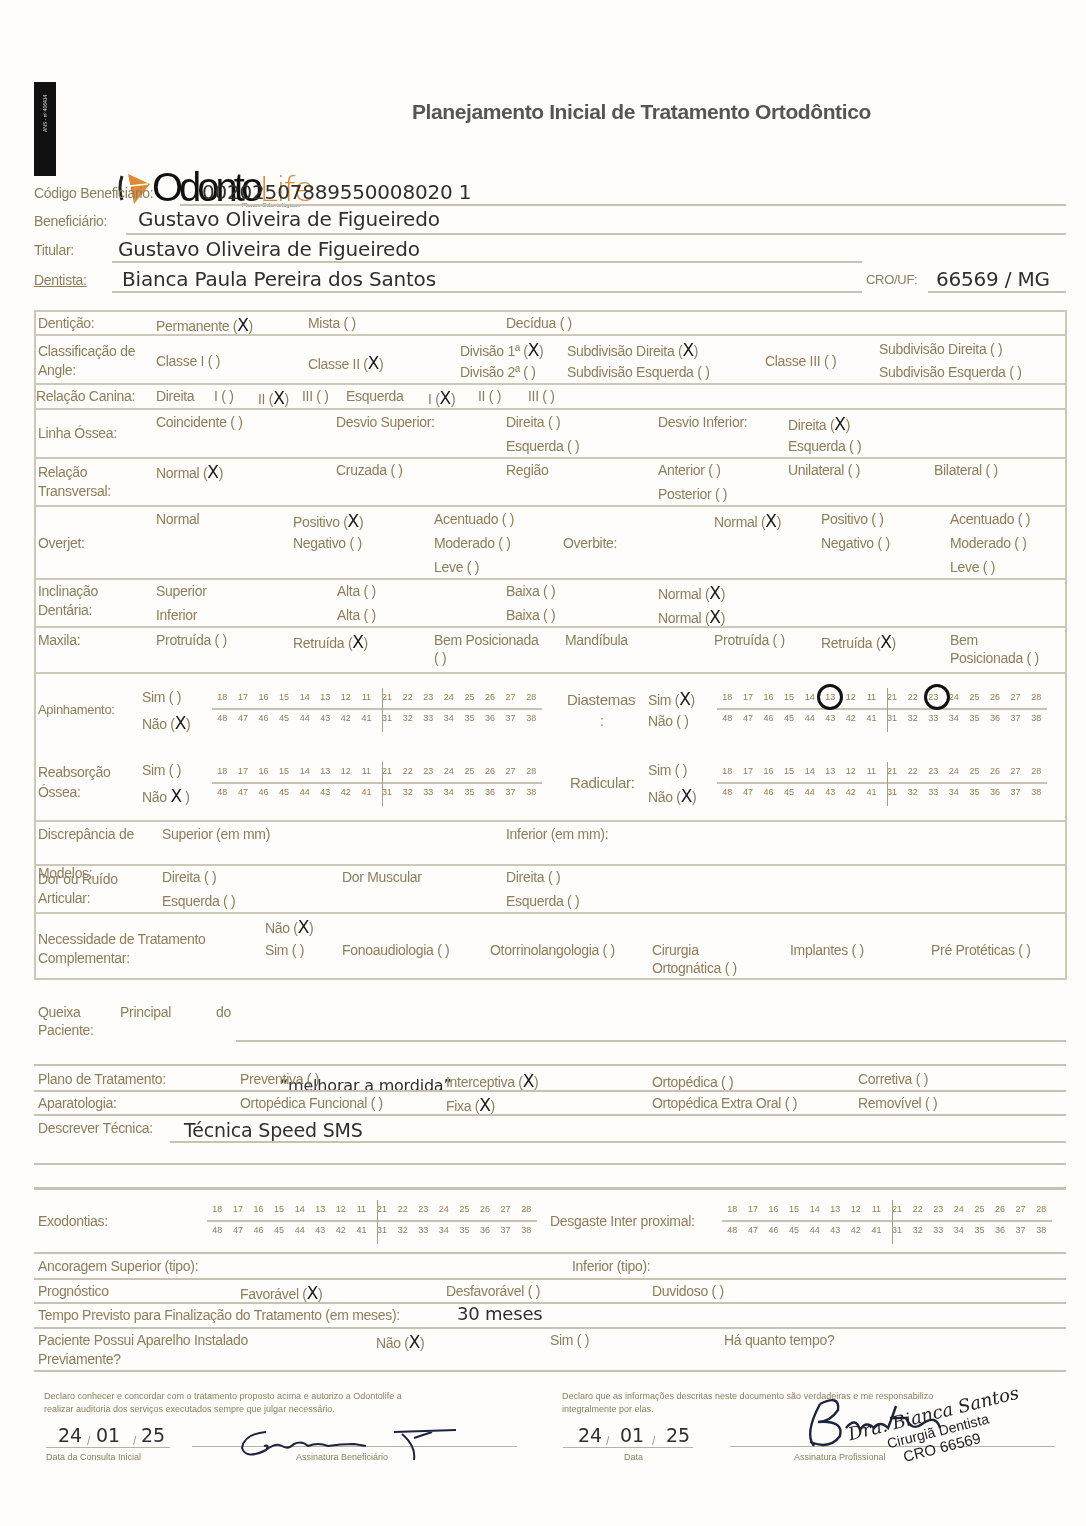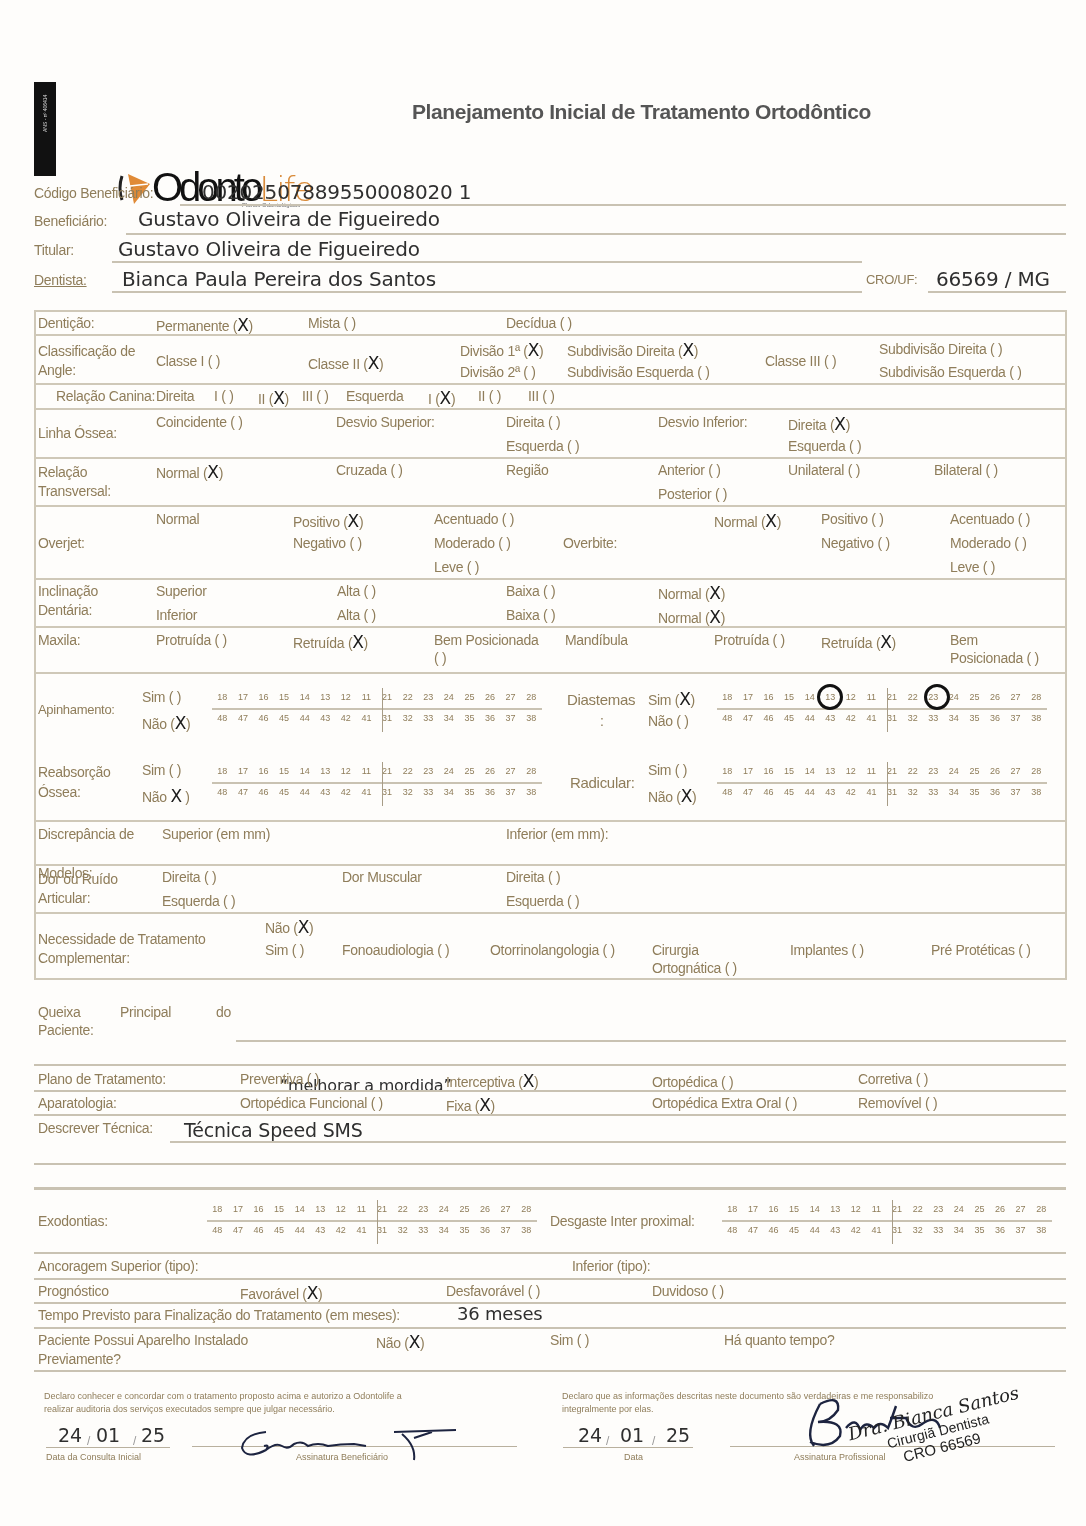--- a/index.html
+++ b/index.html
@@ -103,21 +103,21 @@
   <div class="cell" style="left:156px;top:353px">Classe I (   )</div>
   <div class="cell" style="left:308px;top:353px"><span>Classe II (</span><span class="x">X</span>)</div>
   <div class="cell" style="left:460px;top:340px"><span>Divisão 1ª (</span><span class="x">X</span>)</div>
   <div class="cell" style="left:567px;top:340px"><span>Subdivisão Direita (</span><span class="x">X</span>)</div>
   <div class="cell" style="left:460px;top:364px">Divisão 2ª (   )</div>
   <div class="cell" style="left:567px;top:364px">Subdivisão Esquerda (   )</div>
   <div class="cell" style="left:765px;top:353px">Classe III (   )</div>
   <div class="cell" style="left:879px;top:341px">Subdivisão Direita (   )</div>
   <div class="cell" style="left:879px;top:364px">Subdivisão Esquerda (   )</div>
 
-  <div class="cell" style="left:56px;top:388px">Relação Canina:</div>
+  <div class="cell" style="left:36px;top:388px">Relação Canina:</div>
   <div class="cell" style="left:156px;top:388px">Direita</div>
   <div class="cell" style="left:214px;top:388px">I (   )</div>
   <div class="cell" style="left:258px;top:388px"><span>II (</span><span class="x">X</span>)</div>
   <div class="cell" style="left:302px;top:388px">III (   )</div>
   <div class="cell" style="left:346px;top:388px">Esquerda</div>
   <div class="cell" style="left:428px;top:388px"><span>I (</span><span class="x">X</span>)</div>
   <div class="cell" style="left:478px;top:388px">II (   )</div>
   <div class="cell" style="left:528px;top:388px">III (   )</div>
 
   <div class="cell" style="left:38px;top:425px">Linha Óssea:</div>
@@ -496,21 +496,21 @@
   <div class="abs lbl" style="left:572px;top:1258px">Inferior (tipo):</div>
   <div class="hline" style="left:34px;top:1278px;width:1032px;"></div>
 
   <div class="abs lbl" style="left:38px;top:1283px">Prognóstico</div>
   <div class="abs lbl" style="left:240px;top:1283px"><span>Favorável (</span><span class="x">X</span>)</div>
   <div class="abs lbl" style="left:446px;top:1283px">Desfavorável (   )</div>
   <div class="abs lbl" style="left:652px;top:1283px">Duvidoso (   )</div>
   <div class="hline" style="left:34px;top:1302px;width:1032px;"></div>
 
   <div class="abs lbl" style="left:38px;top:1307px">Tempo Previsto para Finalização do Tratamento (em meses):</div>
-  <div class="field-val" style="left:457px;top:1303px;font-size:18px">36 meses</div>
+  <div class="field-val" style="left:457px;top:1303px;font-size:18px">30 meses</div>
   <div class="hline" style="left:34px;top:1327px;width:1032px;"></div>
 
   <div class="abs lbl" style="left:38px;top:1332px">Paciente Possui Aparelho Instalado</div>
   <div class="abs lbl" style="left:38px;top:1351px">Previamente?</div>
   <div class="abs lbl" style="left:376px;top:1332px"><span>Não (</span><span class="x">X</span>)</div>
   <div class="abs lbl" style="left:550px;top:1332px">Sim (   )</div>
   <div class="abs lbl" style="left:724px;top:1332px">Há quanto tempo?</div>
   <div class="hline" style="left:34px;top:1370px;width:1032px;"></div>
 
   <div class="abs small" style="left:44px;top:1391px">Declaro conhecer e concordar com o tratamento proposto acima e autorizo a Odontolife a</div>

